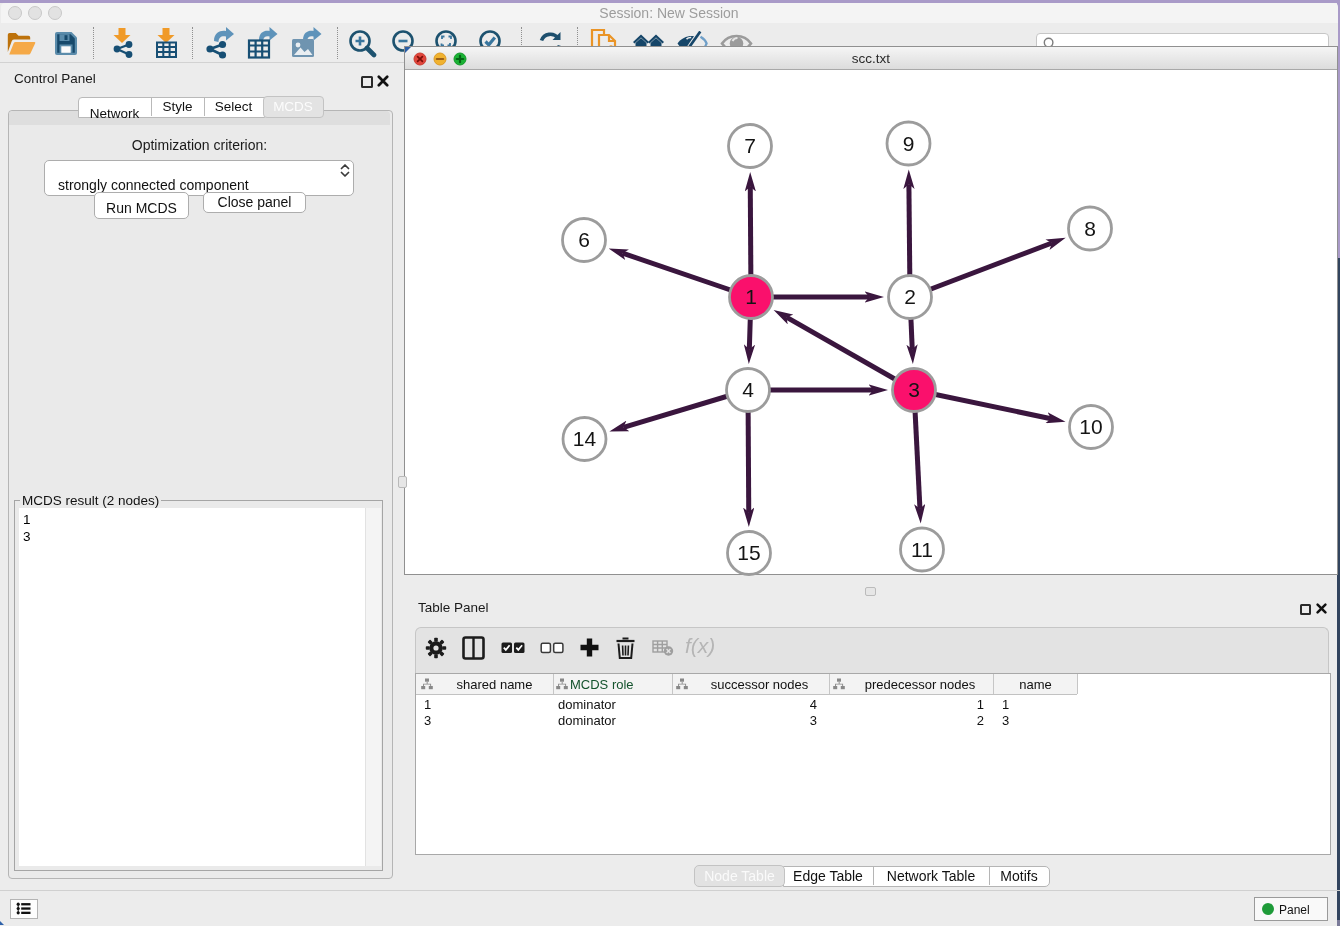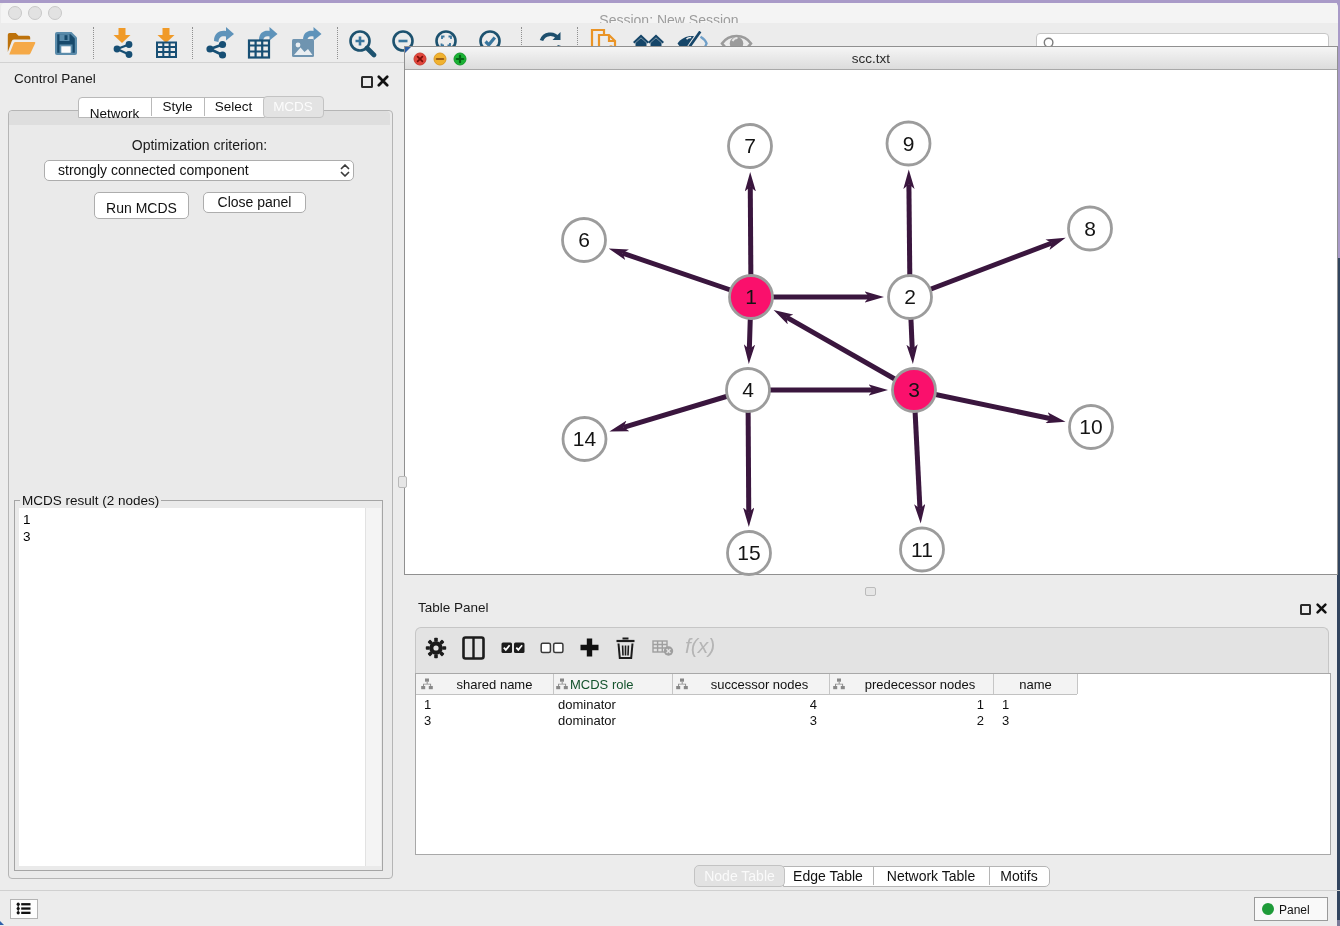--- a/index.html
+++ b/index.html
@@ -13,21 +13,21 @@
 
   <div class="abs" style="left:0;top:0;width:1340px;height:3px;background:#a99ac8;"></div>
   <div class="abs" style="left:1337px;top:0;width:3px;height:926px;background:#a99ac8;"></div>
   <div class="abs" style="left:1336.5px;top:258px;width:3.5px;height:662px;background:#32445e;"></div>
   <div class="abs" style="left:1336.5px;top:920px;width:3.5px;height:6px;background:#7a7a98;"></div>
 
   <div class="abs" style="left:1px;top:3px;width:1337px;height:20px;background:#f4f4f4;border-radius:4px 4px 0 0;"></div>
   <div class="abs" style="left:8px;top:6px;width:12px;height:12px;border-radius:50%;background:#e2e2e2;border:1px solid #c8c8c8;"></div>
   <div class="abs" style="left:28px;top:6px;width:12px;height:12px;border-radius:50%;background:#e2e2e2;border:1px solid #c8c8c8;"></div>
   <div class="abs" style="left:48px;top:6px;width:12px;height:12px;border-radius:50%;background:#e2e2e2;border:1px solid #c8c8c8;"></div>
-  <div class="abs" style="left:0;top:12px;width:1338px;height:16px;text-align:center;font-size:14px;color:#9d9d9d;">Session: New Session</div>
+  <div class="abs" style="left:0;top:5px;width:1338px;height:16px;text-align:center;font-size:14px;color:#9d9d9d;">Session: New Session</div>
 
   <div class="abs" id="toolbar" style="left:0;top:23px;width:1338px;height:39px;background:#ececec;border-bottom:1px solid #d2d2d2;"></div>
   <div class="abs" style="left:93px;top:27px;height:32px;border-left:1px dotted #8f8f8f;"></div>
   <div class="abs" style="left:192px;top:27px;height:32px;border-left:1px dotted #8f8f8f;"></div>
   <div class="abs" style="left:337px;top:27px;height:32px;border-left:1px dotted #8f8f8f;"></div>
   <div class="abs" style="left:521px;top:27px;height:32px;border-left:1px dotted #8f8f8f;"></div>
   <div class="abs" style="left:577px;top:27px;height:32px;border-left:1px dotted #8f8f8f;"></div>
 
   <svg class="abs" style="left:7px;top:32px;" width="29" height="23" viewBox="0 0 29 23">
     <path d="M0.8 20 V2.8 Q0.8 1 2.6 1 H8.8 L11.5 3.8 H21.5 Q23.2 3.8 23.2 5.5 V7.6 H7.2 Q5.6 7.6 4.8 9 L0.8 20 Z" fill="#bd720b"></path>
@@ -174,21 +174,21 @@
   <div class="abs" style="left:78px;top:97px;width:185px;height:19px;background:#fff;border:1px solid #b9b9b9;border-radius:4px 0 0 0;"></div>
   <div class="abs" style="left:151px;top:97px;width:1px;height:19px;background:#b9b9b9;"></div>
   <div class="abs" style="left:204px;top:97px;width:1px;height:19px;background:#b9b9b9;"></div>
   <div class="abs" style="left:78px;top:106px;width:73px;height:16px;text-align:center;font-size:13.5px;color:#111;">Network</div>
   <div class="abs" style="left:151px;top:99px;width:53px;height:16px;text-align:center;font-size:13.5px;color:#111;">Style</div>
   <div class="abs" style="left:204px;top:99px;width:59px;height:16px;text-align:center;font-size:13.5px;color:#111;">Select</div>
   <div class="abs" style="left:263px;top:96px;width:59px;height:20px;background:#e3e3e3;border:1px solid #c3c3c3;border-radius:4px;"></div>
   <div class="abs" style="left:263px;top:99px;width:60px;height:16px;text-align:center;font-size:13.5px;color:#fcfcfc;">MCDS</div>
 
   <div class="abs" style="left:9px;top:137px;width:381px;height:16px;text-align:center;font-size:14px;color:#1a1a1a;">Optimization criterion:</div>
-  <div class="abs" style="left:44px;top:160px;width:308px;height:18px;background:#fff;border:1px solid #adadad;border-radius:5px;font-size:14px;color:#111;padding-top:1px;">
+  <div class="abs" style="left:44px;top:160px;width:308px;height:18px;background:#fff;border:1px solid #adadad;border-radius:5px;font-size:14px;color:#111;padding-top:16px;">
     <span style="margin-left:13px;">strongly connected component</span>
     <svg class="abs" style="right:3px;top:3px;" width="10" height="13" viewBox="0 0 10 13">
       <path d="M1.5 4.5 L5 1 L8.5 4.5" fill="none" stroke="#3b3b3b" stroke-width="1.7" stroke-linejoin="round" stroke-linecap="round"></path>
       <path d="M1.5 8.5 L5 12 L8.5 8.5" fill="none" stroke="#3b3b3b" stroke-width="1.7" stroke-linejoin="round" stroke-linecap="round"></path>
     </svg>
   </div>
   <div class="abs" style="left:94px;top:192px;width:93px;height:18px;background:#fff;border:1px solid #adadad;border-radius:5px;text-align:center;font-size:14px;color:#111;padding-top:7px;">Run MCDS</div>
   <div class="abs" style="left:203px;top:192px;width:101px;height:18px;background:#fff;border:1px solid #adadad;border-radius:5px;text-align:center;font-size:14px;color:#111;padding-top:1px;">Close panel</div>
 
   <div class="abs" style="left:14px;top:500px;width:367px;height:369px;border:1px solid #a5a5a5;"></div>

